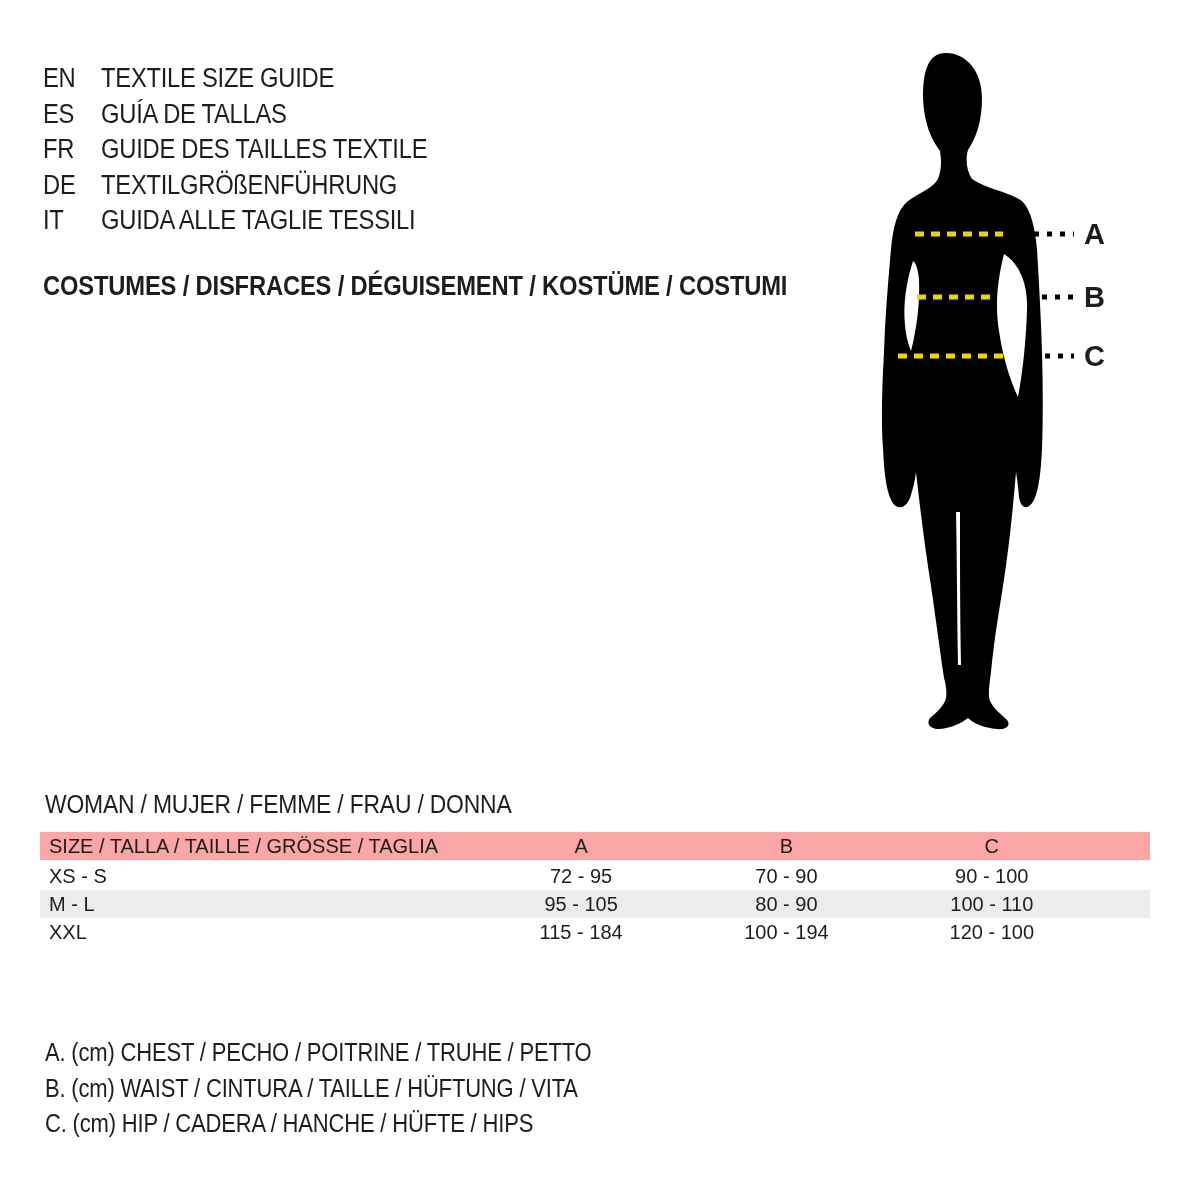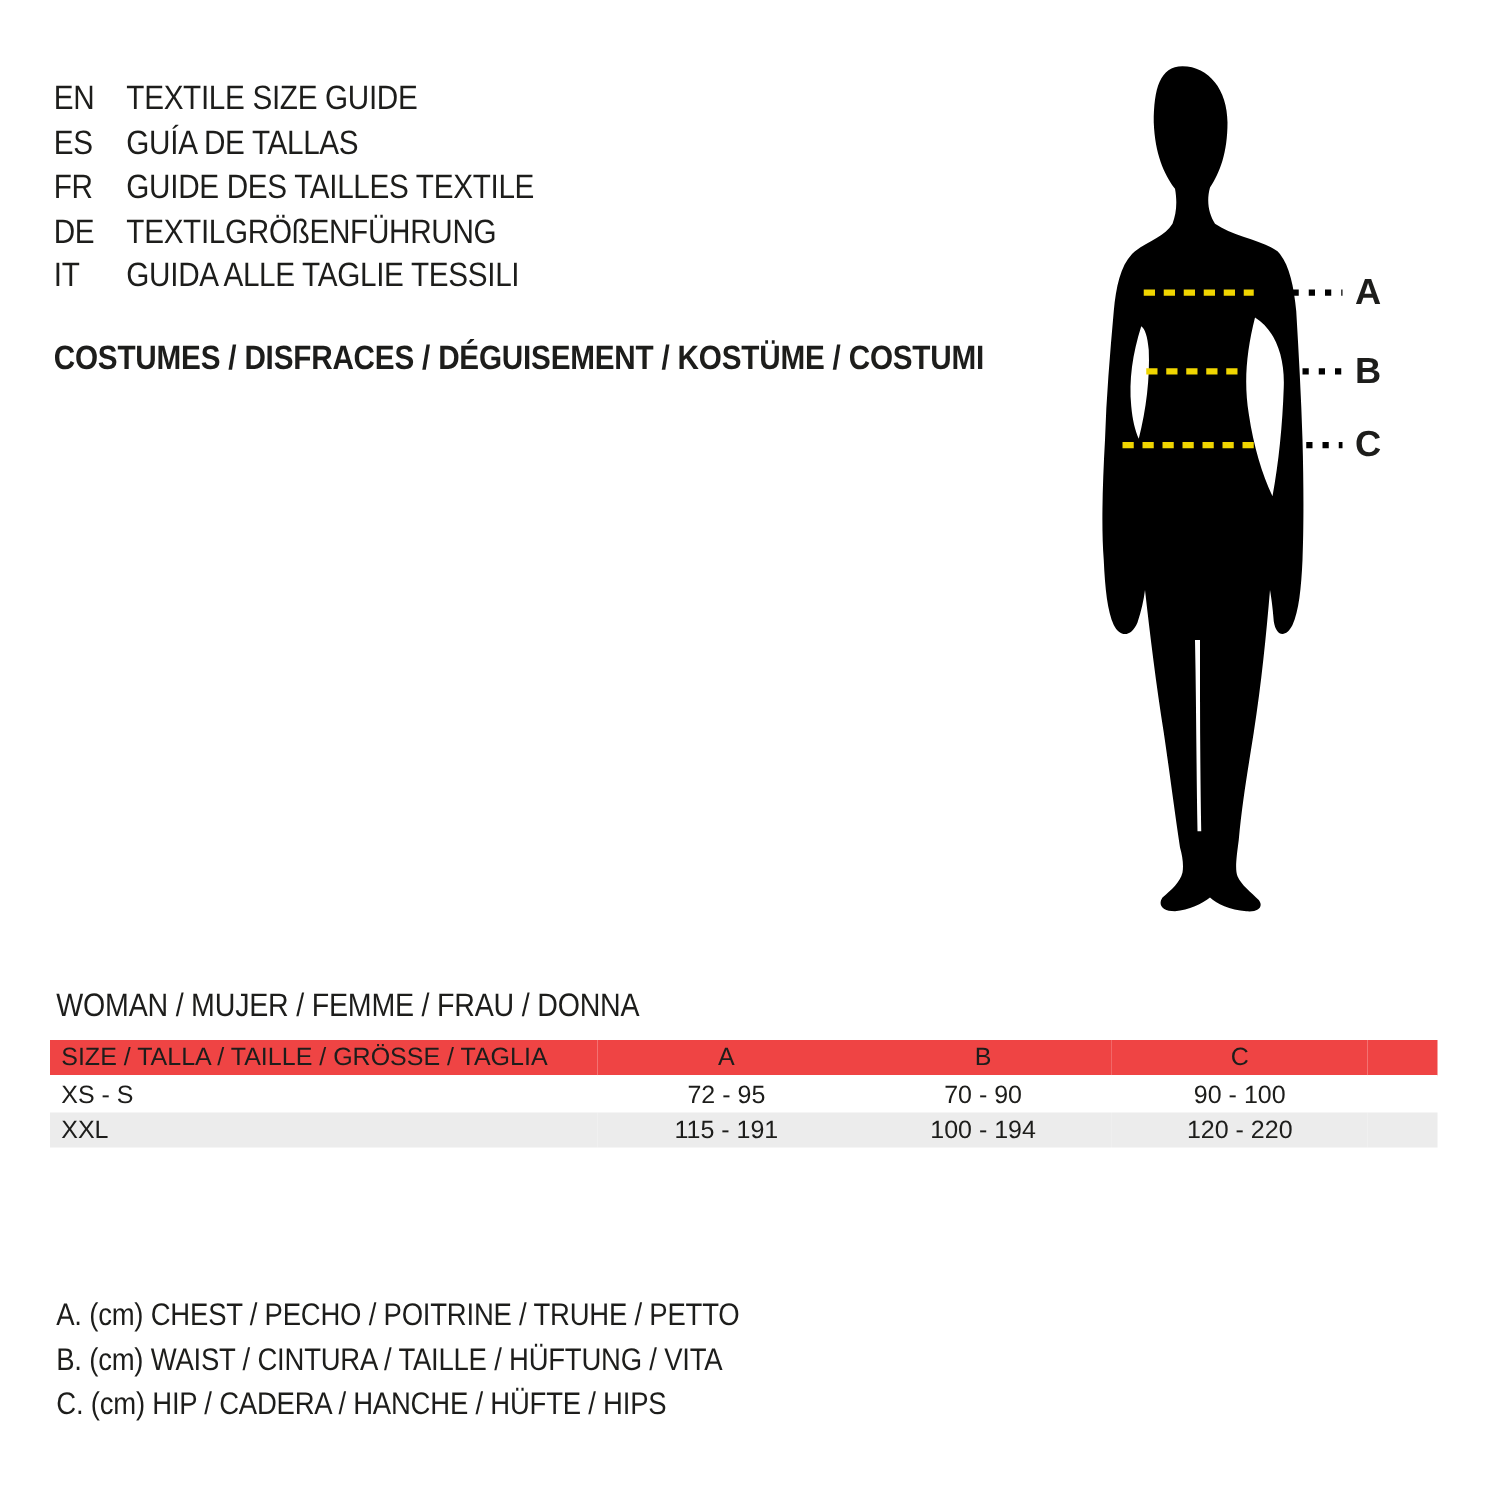--- a/index.html
+++ b/index.html
@@ -21,21 +21,21 @@
   .marker-a{left:1084px;top:219px;}
   .marker-b{left:1084px;top:282px;}
   .marker-c{left:1084px;top:341px;}
   
   .section-title{position:absolute;left:45px;top:789px;font-size:26px;white-space:nowrap;letter-spacing:-0.2px;}
   
   .size-table{position:absolute;left:40px;top:832px;width:1110px;border-collapse:collapse;table-layout:fixed;
     font-size:20px;color:#1d1d1b;}
   .size-table th,.size-table td{font-weight:400;height:28px;padding:0;text-align:center;white-space:nowrap;}
   .size-table th:first-child,.size-table td:first-child{text-align:left;padding-left:9px;}
-  .size-table thead tr{background:#ef4444;}
+  .size-table thead tr{background:#fca5a5;}
   .size-table thead th{border-bottom:2px solid #ffffff;}
   .size-table tbody tr:nth-child(even){background:#ececec;}
   
   .legend{position:absolute;left:45px;top:1035px;}
   .legend-row{height:35.5px;display:flex;align-items:center;font-size:25px;white-space:nowrap;letter-spacing:-0.2px;}
 </style>
 </head>
 <body>
 
 <div class="canvas">
@@ -149,24 +149,31 @@
     </thead>
     <tbody>
       <tr>
         <td>XS - S</td>
         <td>72 - 95</td>
         <td>70 - 90</td>
         <td>90 - 100</td>
         <td></td>
       </tr>
       <tr>
+        <td>M - L</td>
+        <td>95 - 105</td>
+        <td>80 - 90</td>
+        <td>100 - 110</td>
+        <td></td>
+      </tr>
+      <tr>
         <td>XXL</td>
-        <td>115 - 191</td>
+        <td>115 - 184</td>
         <td>100 - 194</td>
-        <td>120 - 220</td>
+        <td>120 - 100</td>
         <td></td>
       </tr>
     </tbody>
   </table>
 
   <div class="legend cond">
     <div class="legend-row">A. (cm) CHEST / PECHO / POITRINE / TRUHE / PETTO</div>
     <div class="legend-row">B. (cm) WAIST / CINTURA / TAILLE / HÜFTUNG / VITA</div>
     <div class="legend-row">C. (cm) HIP / CADERA / HANCHE / HÜFTE / HIPS</div>
   </div>

